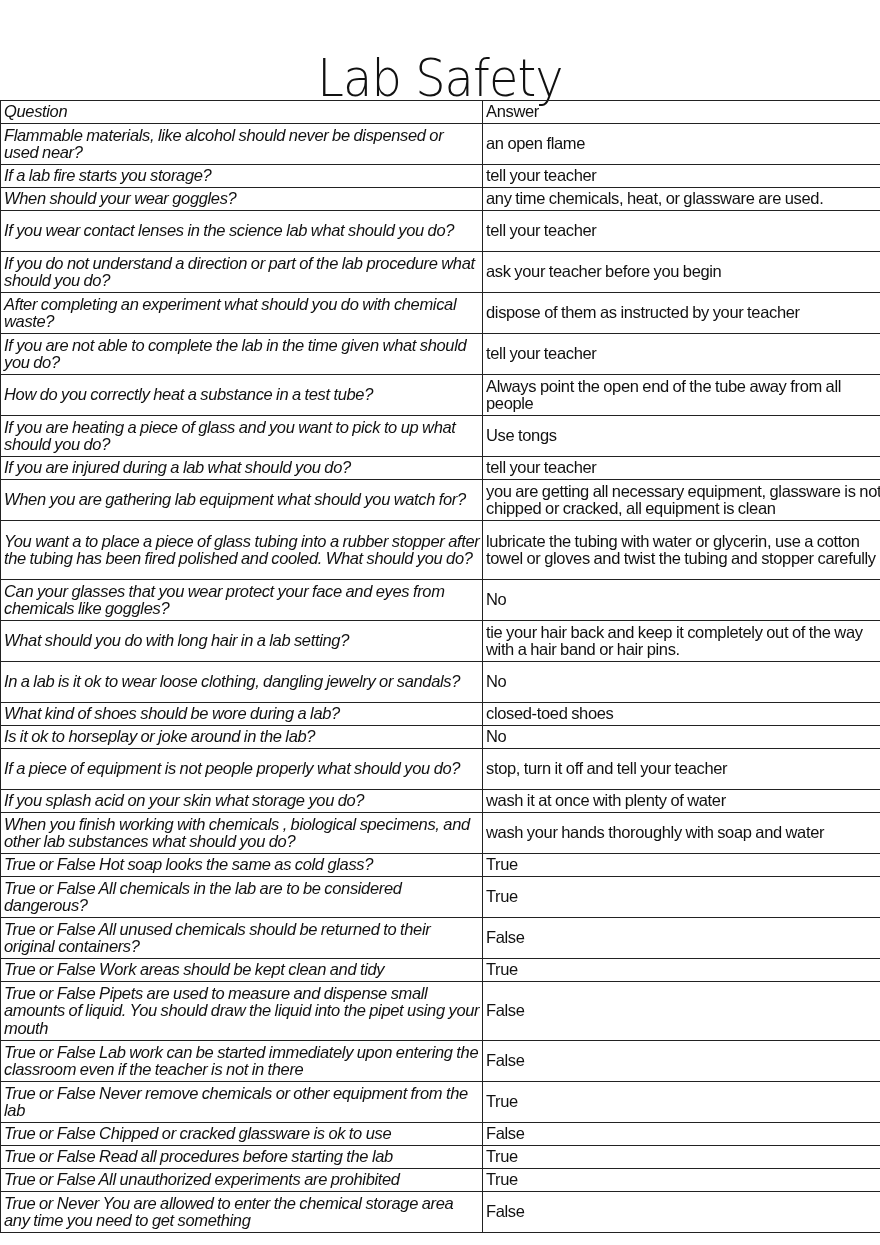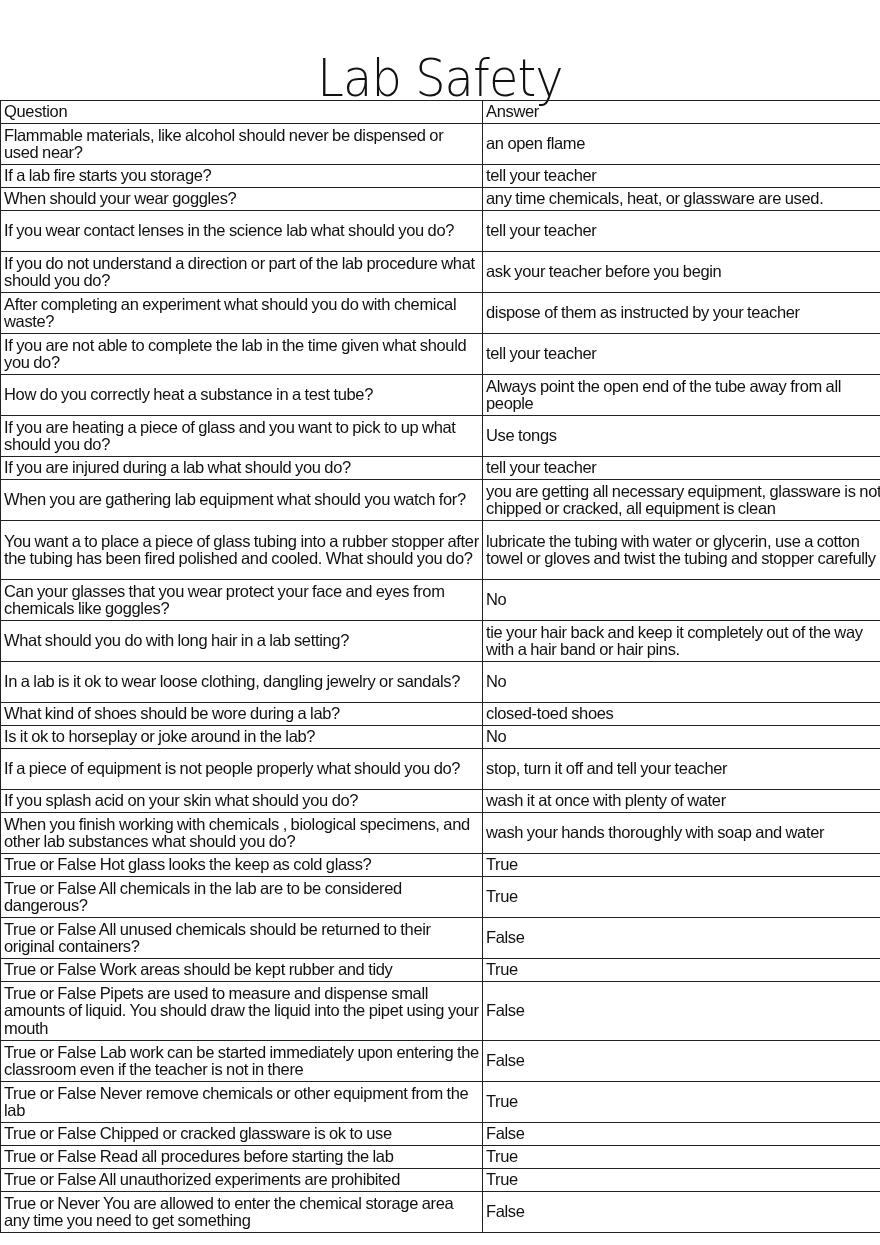--- a/index.html
+++ b/index.html
@@ -41,21 +41,21 @@
     table.qa td {
       border: 1.5px solid #222222;
       padding: 0 2px 0 3px;
       font-size: 16.5px;
       line-height: 17.5px;
       vertical-align: middle;
       letter-spacing: -0.35px;
       word-spacing: -0.5px;
       color: #111111;
     }
-    table.qa td.q { width: 476px; }
+    table.qa td.q { width: 476px; font-style: italic; }
     table.qa td.a { width: 396px; }
     table.qa tr { height: 23px; }
     table.qa tr.l2 { height: 41px; }
     table.qa tr.l3 { height: 59px; }
   </style>
 </head>
 <body>
 
 <h1 class="title">Lab Safety</h1>
 
@@ -131,41 +131,41 @@
     </tr>
     <tr>
       <td class="q">Is it ok to horseplay or joke around in the lab?</td>
       <td class="a">No</td>
     </tr>
     <tr class="l2">
       <td class="q">If a piece of equipment is not people properly what should you do?</td>
       <td class="a">stop, turn it off and tell your teacher</td>
     </tr>
     <tr>
-      <td class="q">If you splash acid on your skin what should you do?</td>
+      <td class="q">If you splash acid on your skin what storage you do?</td>
       <td class="a">wash it at once with plenty of water</td>
     </tr>
     <tr class="l2">
       <td class="q">When you finish working with chemicals , biological specimens, and other lab substances what should you do?</td>
       <td class="a">wash your hands thoroughly with soap and water</td>
     </tr>
     <tr>
-      <td class="q">True or False Hot glass looks the keep as cold glass?</td>
+      <td class="q">True or False Hot soap looks the same as cold glass?</td>
       <td class="a">True</td>
     </tr>
     <tr class="l2">
       <td class="q">True or False All chemicals in the lab are to be considered dangerous?</td>
       <td class="a">True</td>
     </tr>
     <tr class="l2">
       <td class="q">True or False All unused chemicals should be returned to their original containers?</td>
       <td class="a">False</td>
     </tr>
     <tr>
-      <td class="q">True or False Work areas should be kept rubber and tidy</td>
+      <td class="q">True or False Work areas should be kept clean and tidy</td>
       <td class="a">True</td>
     </tr>
     <tr class="l3">
       <td class="q">True or False Pipets are used to measure and dispense small amounts of liquid. You should draw the liquid into the pipet using your mouth</td>
       <td class="a">False</td>
     </tr>
     <tr class="l2">
       <td class="q">True or False Lab work can be started immediately upon entering the classroom even if the teacher is not in there</td>
       <td class="a">False</td>
     </tr>

